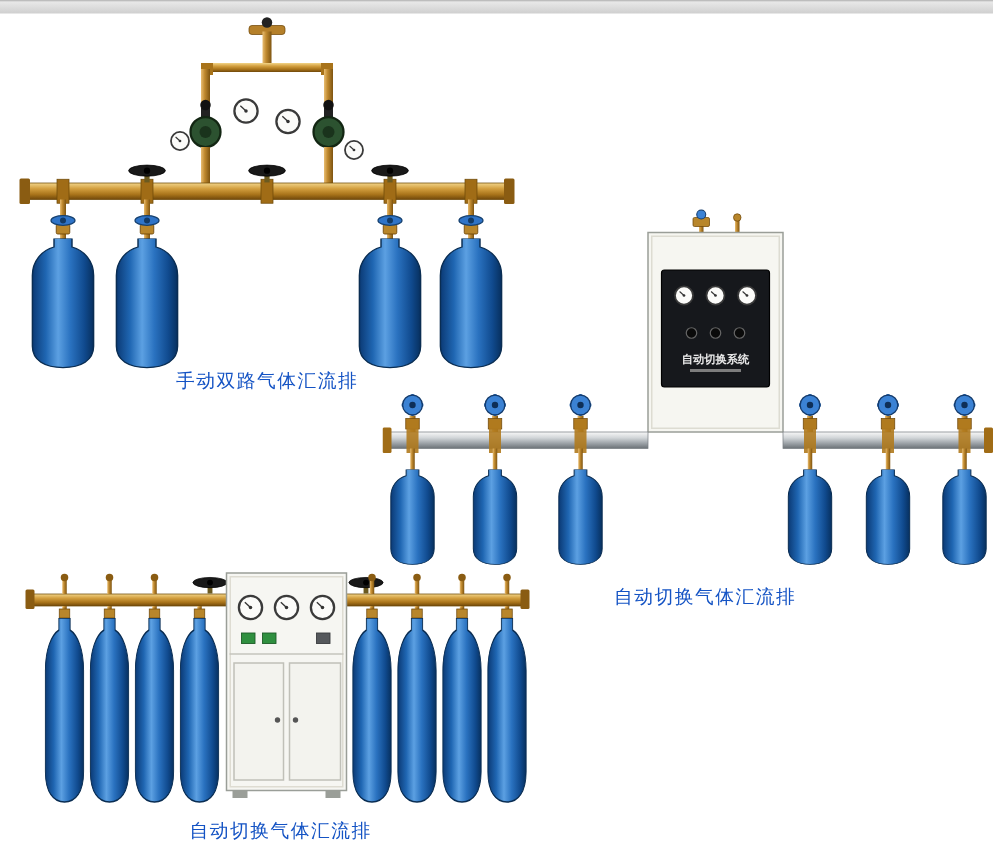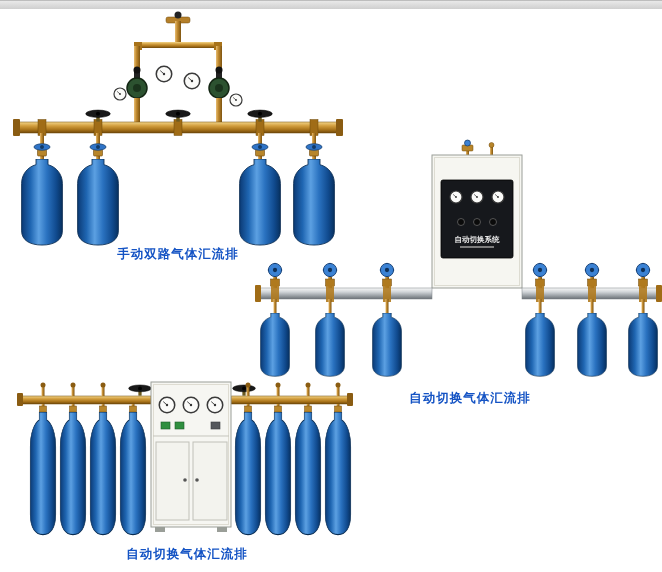--- a/index.html
+++ b/index.html
@@ -5,21 +5,21 @@
   html,body { margin:0; padding:0; background:#ffffff; }
   .stage {
     position:relative; width:662px; height:572px;
     background:#ffffff; overflow:hidden;
     font-family:"Liberation Sans", sans-serif;
   }
   .fig { position:absolute; }
   .caption {
     position:absolute;
     color:#1453c4;
-    font-weight:bold;
+    font-weight:normal;
     font-size:12.5px;
     letter-spacing:1px;
     text-align:center;
     white-space:nowrap;
   }
   .footer-edge {
     position:absolute; left:0; top:564; width:662px; height:8px;
     background:linear-gradient(#e9e9e9,#cfcfcf);
     border-top:1px solid #bdbdbd;
   }

